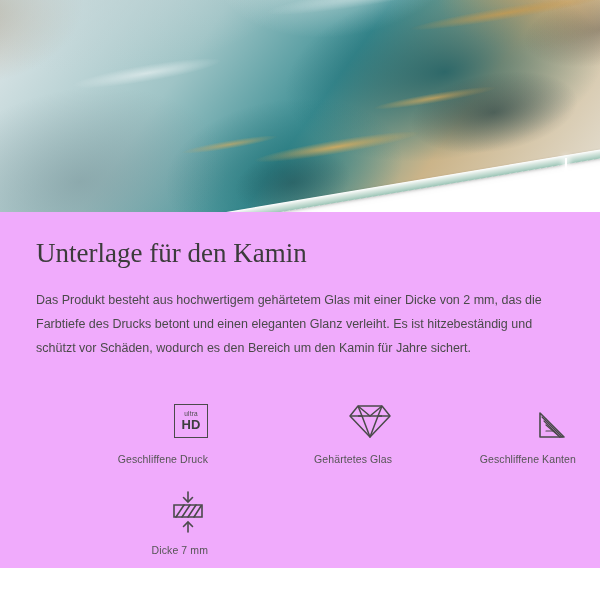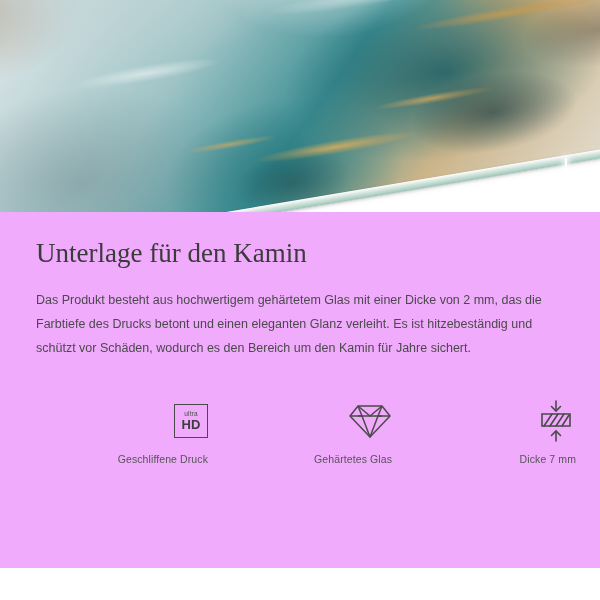--- a/index.html
+++ b/index.html
@@ -219,20 +219,33 @@
           <path d="M2 16 h40"></path>
           <path d="M10 6 l4 10 l-4 0"></path>
           <path d="M34 6 l-4 10 l4 0"></path>
           <path d="M14 16 l8 21 l8 -21"></path>
           <path d="M10 6 l12 10 l12 -10"></path>
         </svg>
       </div>
       <div class="feature-label">Gehärtetes Glas</div>
     </div>
 
+    <div class="feature">
+      <div class="feature-icon">
+        <svg width="40" height="40" viewBox="0 0 40 40" fill="none" stroke="#4a4a4a" stroke-width="1.6" stroke-linejoin="round" stroke-linecap="round">
+          <path d="M4 36 V12 L28 36 z"></path>
+          <path d="M10 30 l8 0" stroke-width="1.2"></path>
+          <path d="M10 24 l14 12" stroke-width="1.2"></path>
+          <path d="M10 18 l0 0" stroke-width="1.2"></path>
+          <path d="M8 20 l16 16" stroke-width="1.2"></path>
+          <path d="M6 16 l20 20" stroke-width="1.2"></path>
+        </svg>
+      </div>
+      <div class="feature-label">Geschliffene Kanten</div>
+    </div>
 
     <div class="feature">
       <div class="feature-icon">
         <svg width="40" height="44" viewBox="0 0 40 44" fill="none" stroke="#4a4a4a" stroke-width="1.6" stroke-linecap="round">
           <path d="M20 2 v9"></path>
           <path d="M15.5 7.5 L20 12 l4.5 -4.5"></path>
           <path d="M6 15 h28 v12 h-28 z"></path>
           <path d="M8 27 l8 -12 M14 27 l8 -12 M20 27 l8 -12 M26 27 l7 -11"></path>
           <path d="M20 42 v-9"></path>
           <path d="M15.5 36.5 L20 32 l4.5 4.5"></path>

